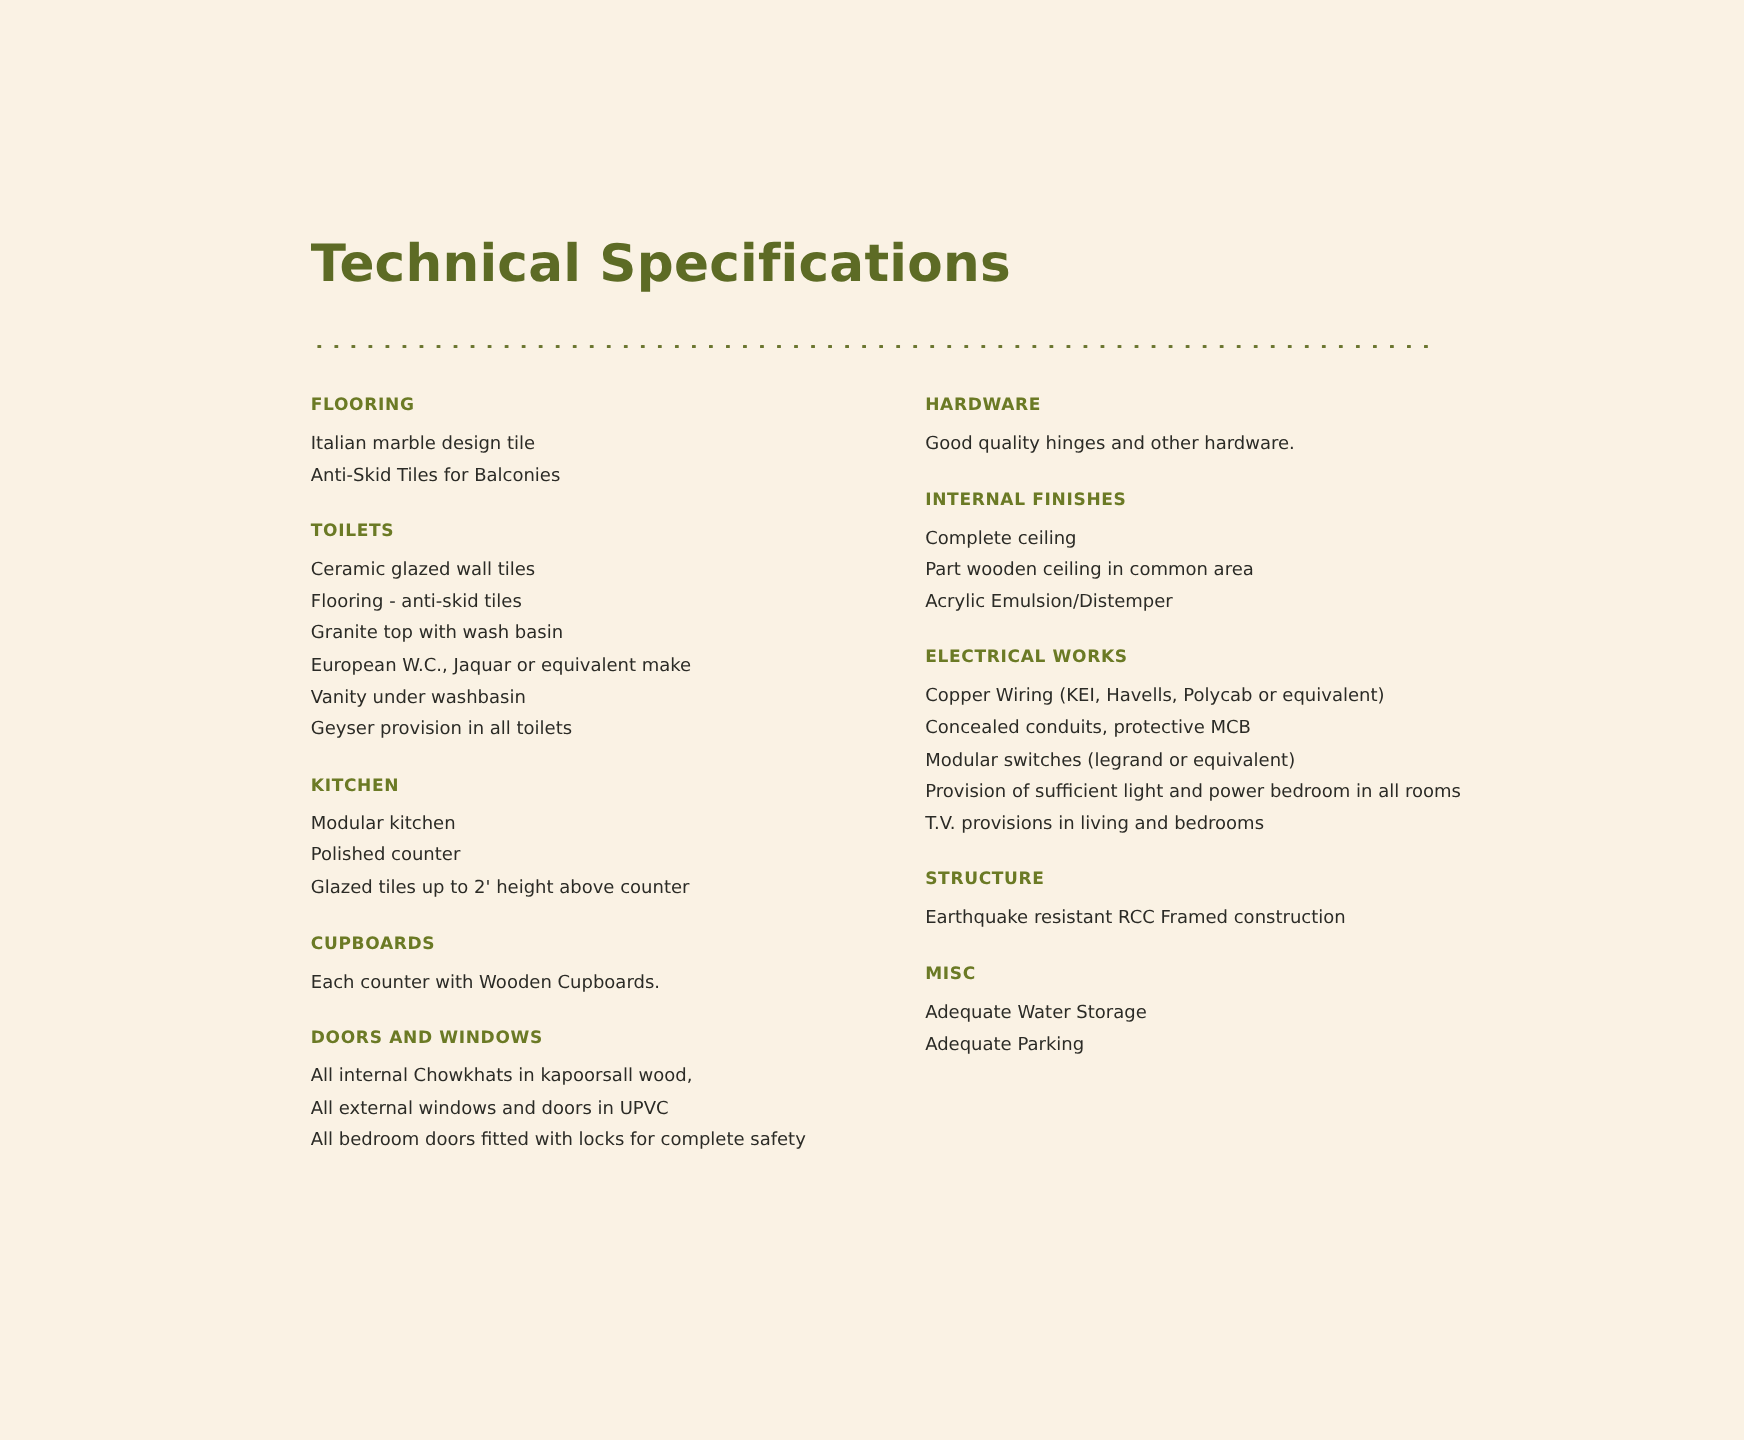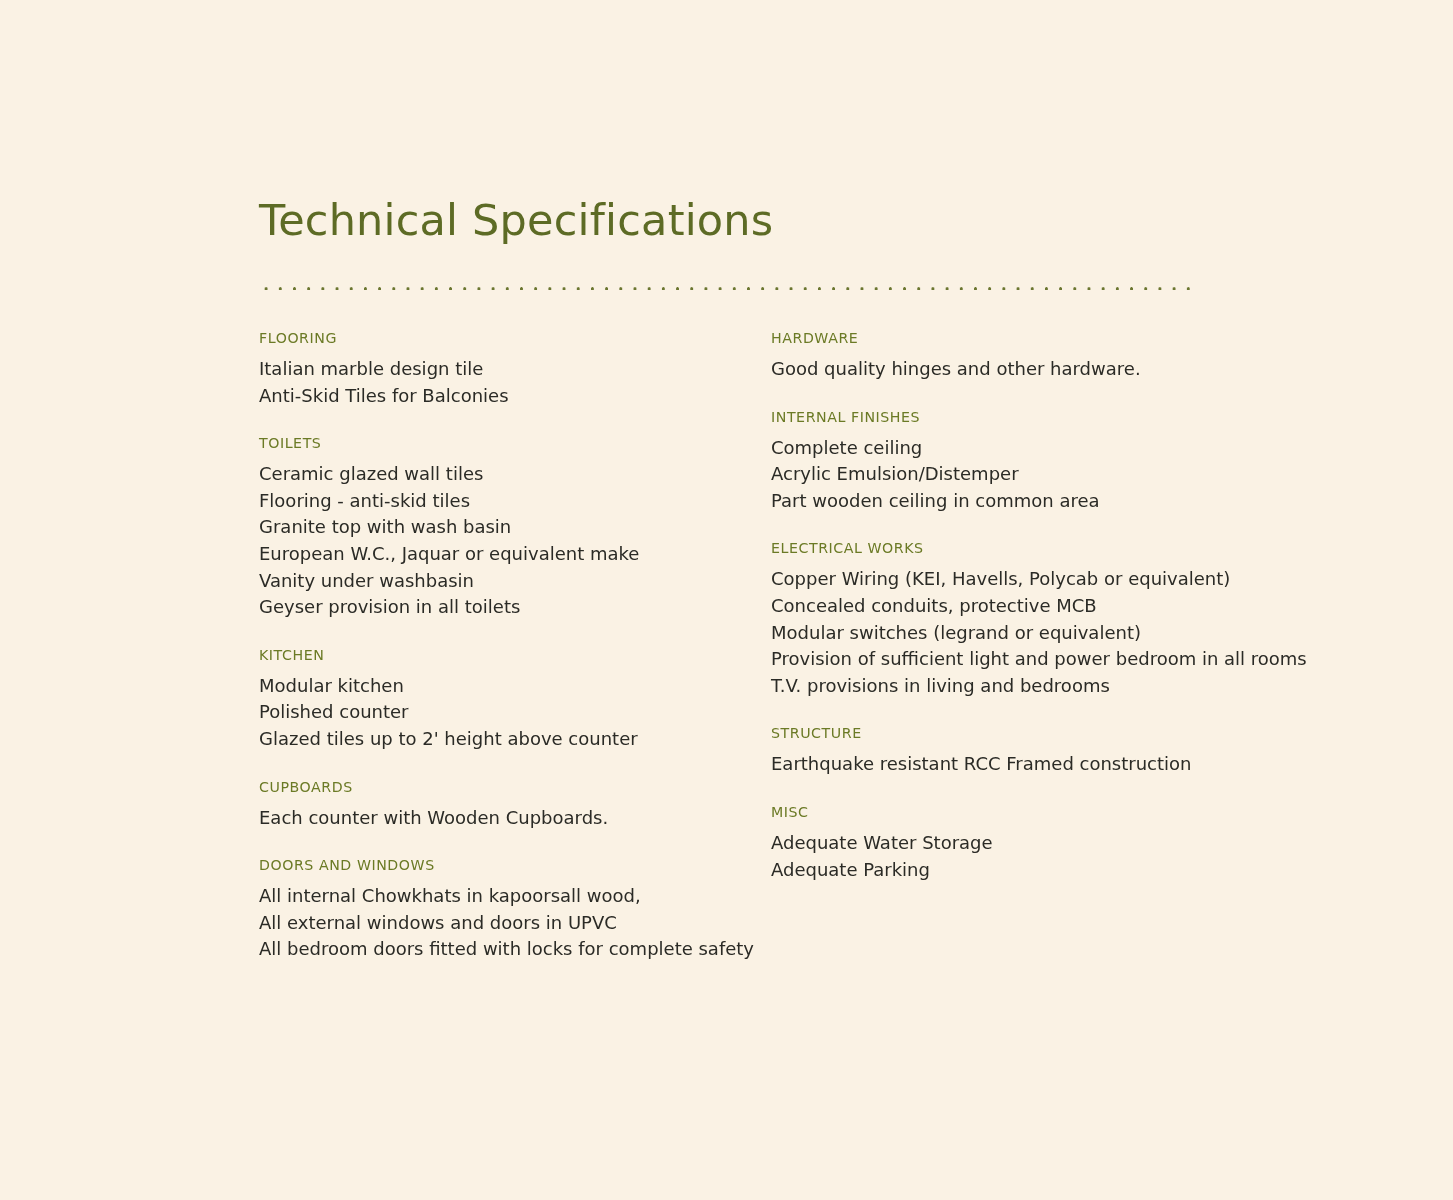--- a/index.html
+++ b/index.html
@@ -17,21 +17,21 @@
     position: relative;
     width: 1453px;
     height: 1200px;
     box-sizing: border-box;
   }
   .title {
     position: absolute;
     left: 259px;
     top: 196px;
     font-family: "DejaVu Sans", sans-serif;
-    font-weight: 400;
+    font-weight: 700;
     font-size: 43px;
     line-height: 1.15;
     color: #5d6b25;
     letter-spacing: 0.2px;
   }
   .dotted-rule {
     position: absolute;
     left: 259px;
     top: 284px;
     width: 932px;
@@ -52,29 +52,29 @@
     top: 0;
   }
   .col-left { left: 0px; width: 480px; }
   .col-right { left: 512px; width: 480px; }
 
   .section { margin-bottom: 26px; }
   .section:last-child { margin-bottom: 0; }
 
   .section-head {
     font-family: "DejaVu Sans", sans-serif;
-    font-weight: normal;
+    font-weight: bold;
     font-size: 14.2px;
     letter-spacing: 0.55px;
     color: #6b7a25;
     margin: 0 0 10px 0;
   }
   .item {
     font-family: "DejaVu Sans", sans-serif;
-    font-size: 18px;
+    font-size: 15px;
     line-height: 26.6px;
     color: #2b2b26;
     white-space: nowrap;
   }
 </style>
 </head>
 <body>
 
 <div class="page">
 
@@ -126,22 +126,22 @@
     <div class="col col-right">
 
       <div class="section">
         <div class="section-head">HARDWARE</div>
         <div class="item">Good quality hinges and other hardware.</div>
       </div>
 
       <div class="section">
         <div class="section-head">INTERNAL FINISHES</div>
         <div class="item">Complete ceiling</div>
+        <div class="item">Part wooden ceiling in common area</div>
         <div class="item">Acrylic Emulsion/Distemper</div>
-        <div class="item">Part wooden ceiling in common area</div>
       </div>
 
       <div class="section">
         <div class="section-head">ELECTRICAL WORKS</div>
         <div class="item">Copper Wiring (KEI, Havells, Polycab or equivalent)</div>
         <div class="item">Concealed conduits, protective MCB</div>
         <div class="item">Modular switches (legrand or equivalent)</div>
         <div class="item">Provision of sufficient light and power bedroom in all rooms</div>
         <div class="item">T.V. provisions in living and bedrooms</div>
       </div>

